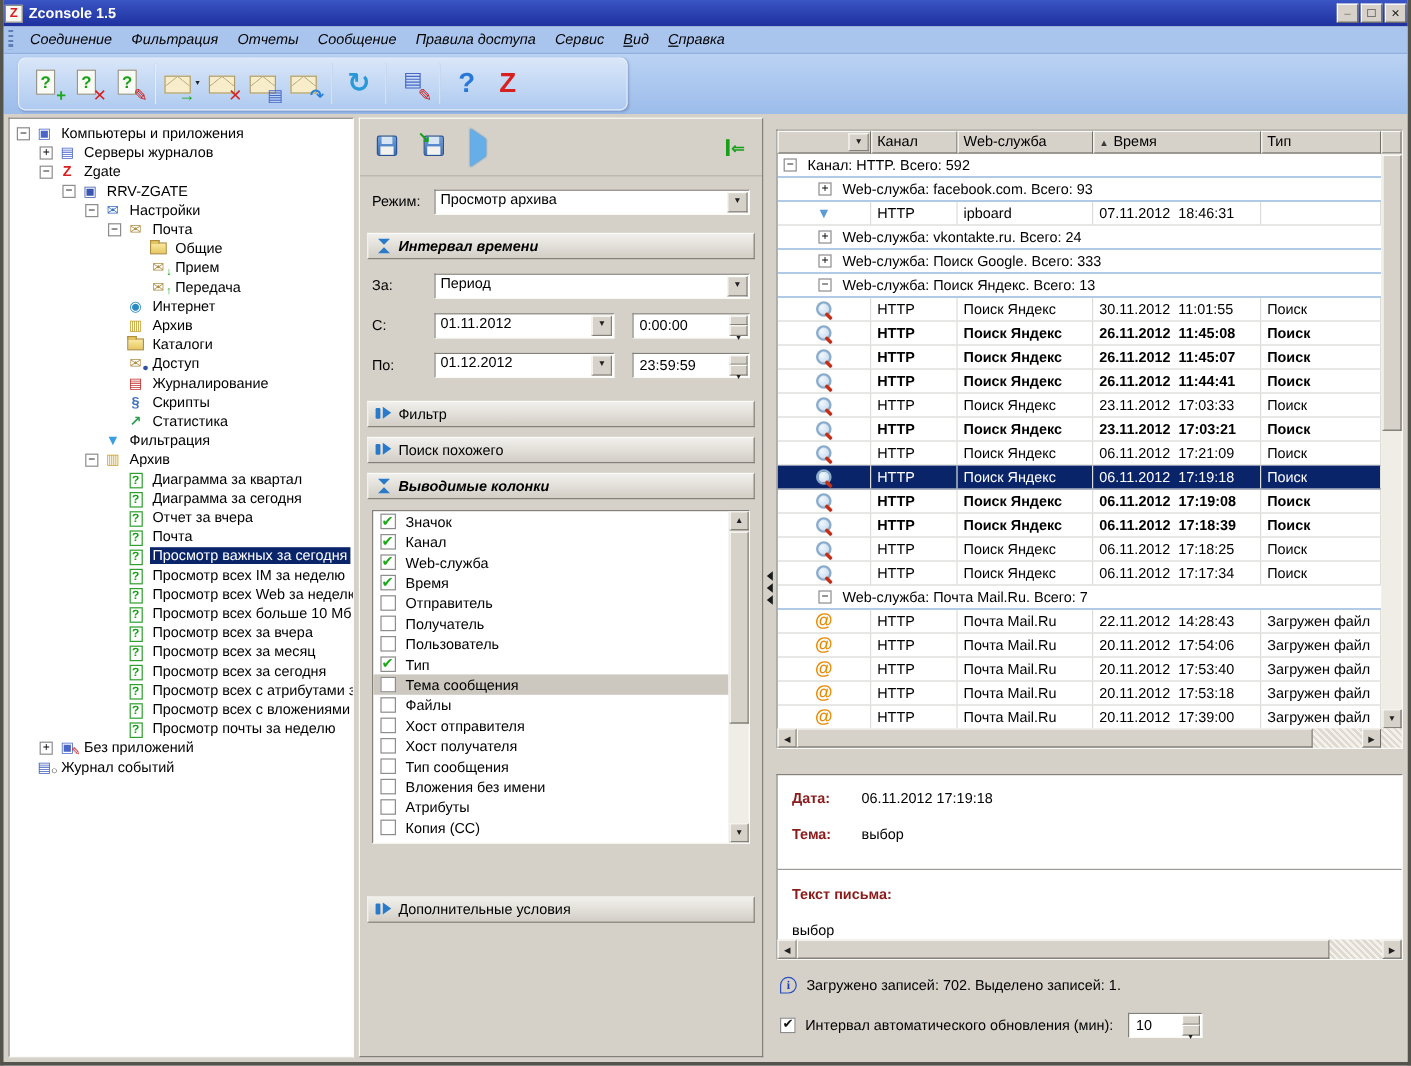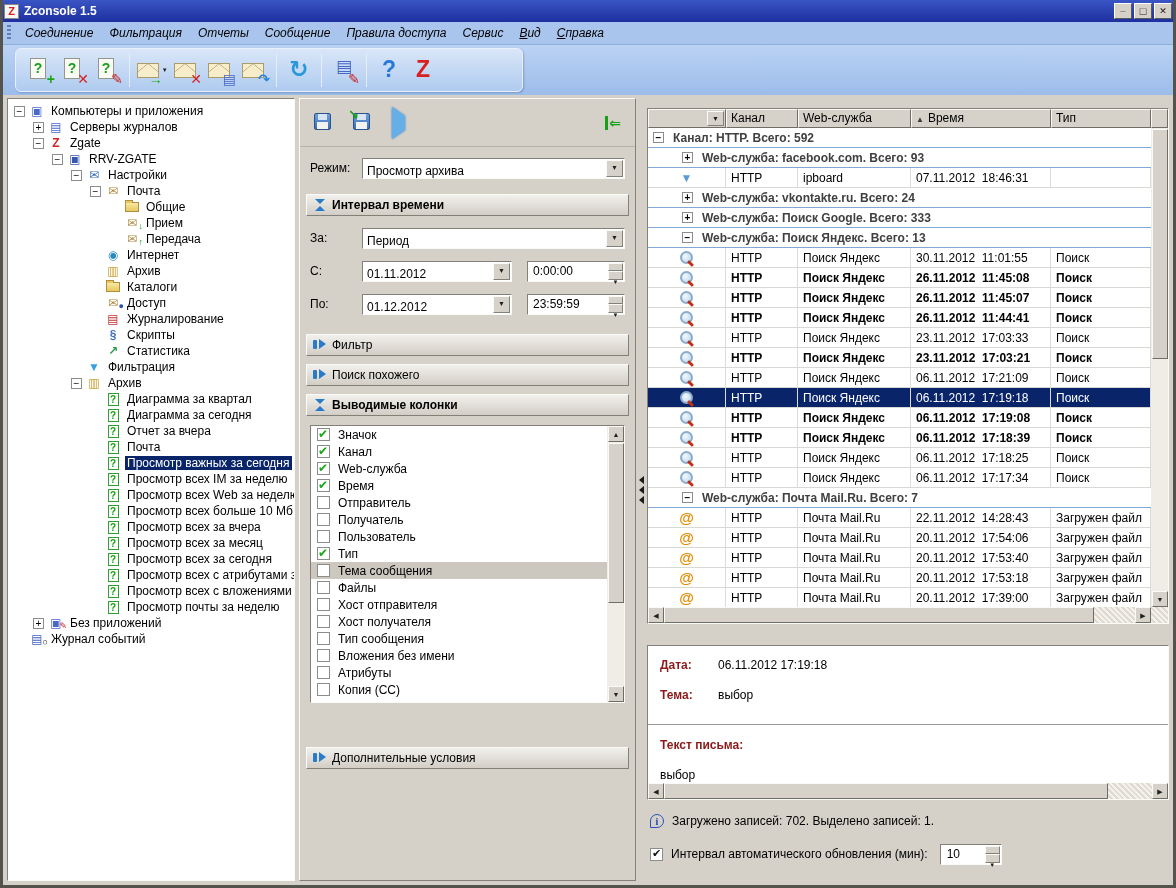--- a/index.html
+++ b/index.html
@@ -96,21 +96,21 @@
   .ovarrow { position:absolute; left:-5px; top:-6px; color:#18A018; font-weight:bold; font-size:13px; }
   .run-tri { width:0; height:0; border-left:13px solid #66AEE8; border-top:9px solid transparent;
              border-bottom:9px solid transparent; filter:drop-shadow(0 0 1px #2878C0); }
   .coll { margin-left:auto; color:#18A018; font-weight:bold; font-size:14px;
           border-left:3px solid #18A018; padding-left:1px; line-height:14px; }
   .coll::after { content:"⇐"; }
 
   .qp-row { position:absolute; left:0; right:0; height:22px; display:flex; align-items:center; padding:0 10px; }
   .qp-label { width:52px; min-width:52px; }
   .combo { flex:1; height:21px; background:#fff; border:1px solid; border-color:#828078 #FAFAF6 #FAFAF6 #828078;
-           display:flex; align-items:flex-end; position:relative; padding-left:4px; }
+           display:flex; align-items:flex-start; position:relative; padding-left:4px; }
   .dbtn { position:absolute; right:1px; top:1px; bottom:1px; width:17px; background:#D6D2CA;
           border:1px solid; border-color:#FAFAF6 #828078 #828078 #FAFAF6; }
   .dbtn::after { content:"▼"; position:absolute; left:0; right:0; top:3px; text-align:center; font-size:7px; color:#202020; }
   .spinbox { position:relative; width:110px; height:21px; background:#fff; border:1px solid;
              border-color:#828078 #FAFAF6 #FAFAF6 #828078; padding-left:5px; line-height:19px; }
   .spin { position:absolute; right:1px; top:1px; bottom:1px; width:15px; display:flex; flex-direction:column; }
   .spin span { flex:1; background:#D6D2CA; border:1px solid; border-color:#FAFAF6 #828078 #828078 #FAFAF6; position:relative; }
   .spin span::after { position:absolute; left:0; right:0; top:0; text-align:center; font-size:6px; color:#202020; }
   .spin .su::after { content:"▲"; top:1px; }
   .spin .sd::after { content:"▼"; top:1px; }
@@ -120,21 +120,21 @@
             border:1px solid; border-color:#FAFAF6 #828078 #828078 #FAFAF6; display:flex; align-items:center; padding:0 6px; }
   .secbar .sicon { width:14px; min-width:14px; height:12px; position:relative; margin-right:5px; }
   .sicon.open::before { content:""; position:absolute; left:2px; top:0; border-left:5px solid transparent;
         border-right:5px solid transparent; border-top:5px solid #2A7ACA; }
   .sicon.open::after { content:""; position:absolute; left:2px; bottom:0; border-left:5px solid transparent;
         border-right:5px solid transparent; border-bottom:5px solid #2A7ACA; }
   .sicon.closed::before { content:""; position:absolute; left:0; top:1px; width:4px; height:9px;
         background:#2A7ACA; border-radius:1px; }
   .sicon.closed::after { content:""; position:absolute; left:6px; top:0px; border-top:5.5px solid transparent;
         border-bottom:5.5px solid transparent; border-left:7px solid #2A7ACA; }
-  .secbar.bold { font-weight:bold; }
+  .secbar.bold { font-weight:bold;font-style:italic; }
 
   .listbox { position:absolute; left:10px; right:10px; background:#fff; border:1px solid;
              border-color:#828078 #FAFAF6 #FAFAF6 #828078; overflow:hidden; }
   .litem { height:17px; display:flex; align-items:center; padding-left:6px; margin-right:17px;text-align:right; }
   .litem.hl { background:#CCC8C0; }
   .cbx { width:13px; min-width:13px; height:13px; background:#fff; border:1px solid #8C8C8C; position:relative; margin-right:8px; }
   .cbx.checked::after { content:"✔"; position:absolute; left:0px; top:-2px; color:#18A818; font-size:12px; font-weight:bold; }
   .cbx.checkedk::after { content:"✔"; position:absolute; left:1px; top:-2px; color:#101010; font-size:11px; }
 
   
@@ -163,21 +163,21 @@
           border:1px solid; border-color:#828078 #FAFAF6 #FAFAF6 #828078; }
   .ghead { display:flex; height:19px; }
   .hcell { background:#D6D2CA; border:1px solid; border-color:#FAFAF6 #6E6E66 #6E6E66 #FAFAF6;
            padding:1px 4px; position:relative; white-space:nowrap; overflow:hidden; }
   .c0 { width:78px; min-width:78px; } .c1 { width:72px; min-width:72px; } .c2 { width:113px; min-width:113px; }
   .c3 { width:140px; min-width:140px; } .c4 { flex:1; }
   .sort-asc::before { content:"▲"; font-size:8px; margin-right:4px; color:#3A3A3A; }
   .hc-last { width:17px; min-width:17px; }
   .gbody { position:absolute; left:0; right:17px; top:19px; bottom:16px; overflow:hidden; }
   .grow { height:20px; display:flex; align-items:center; border-bottom:1px solid #D8D8D4; white-space:pre; }
-  .grow.group { color:#404040; font-weight:bold; border-bottom:1px solid #7FA8D8; }
+  .grow.group { color:#000000; font-weight:normal; border-bottom:1px solid #7FA8D8; }
   .grow.group .texp { margin-right:9px; }
   .gcell { height:100%; display:flex; align-items:center; padding:0 5px; border-right:1px solid #DCDCD8;
            overflow:hidden; }
   .gcell.ci { justify-content:center; border-right:1px solid #DCDCD8; }
   .grow.bold { font-weight:bold; }
   .grow.sel { background:#0A246A; color:#fff; }
   .atsign { color:#E88A00; font-weight:bold; font-size:15px; }
   .vmark { color:#5A9BD5; font-weight:bold; font-size:12px; }
 
   .details { position:absolute; left:1px; right:1px; top:550px; height:155px; background:#fff;

